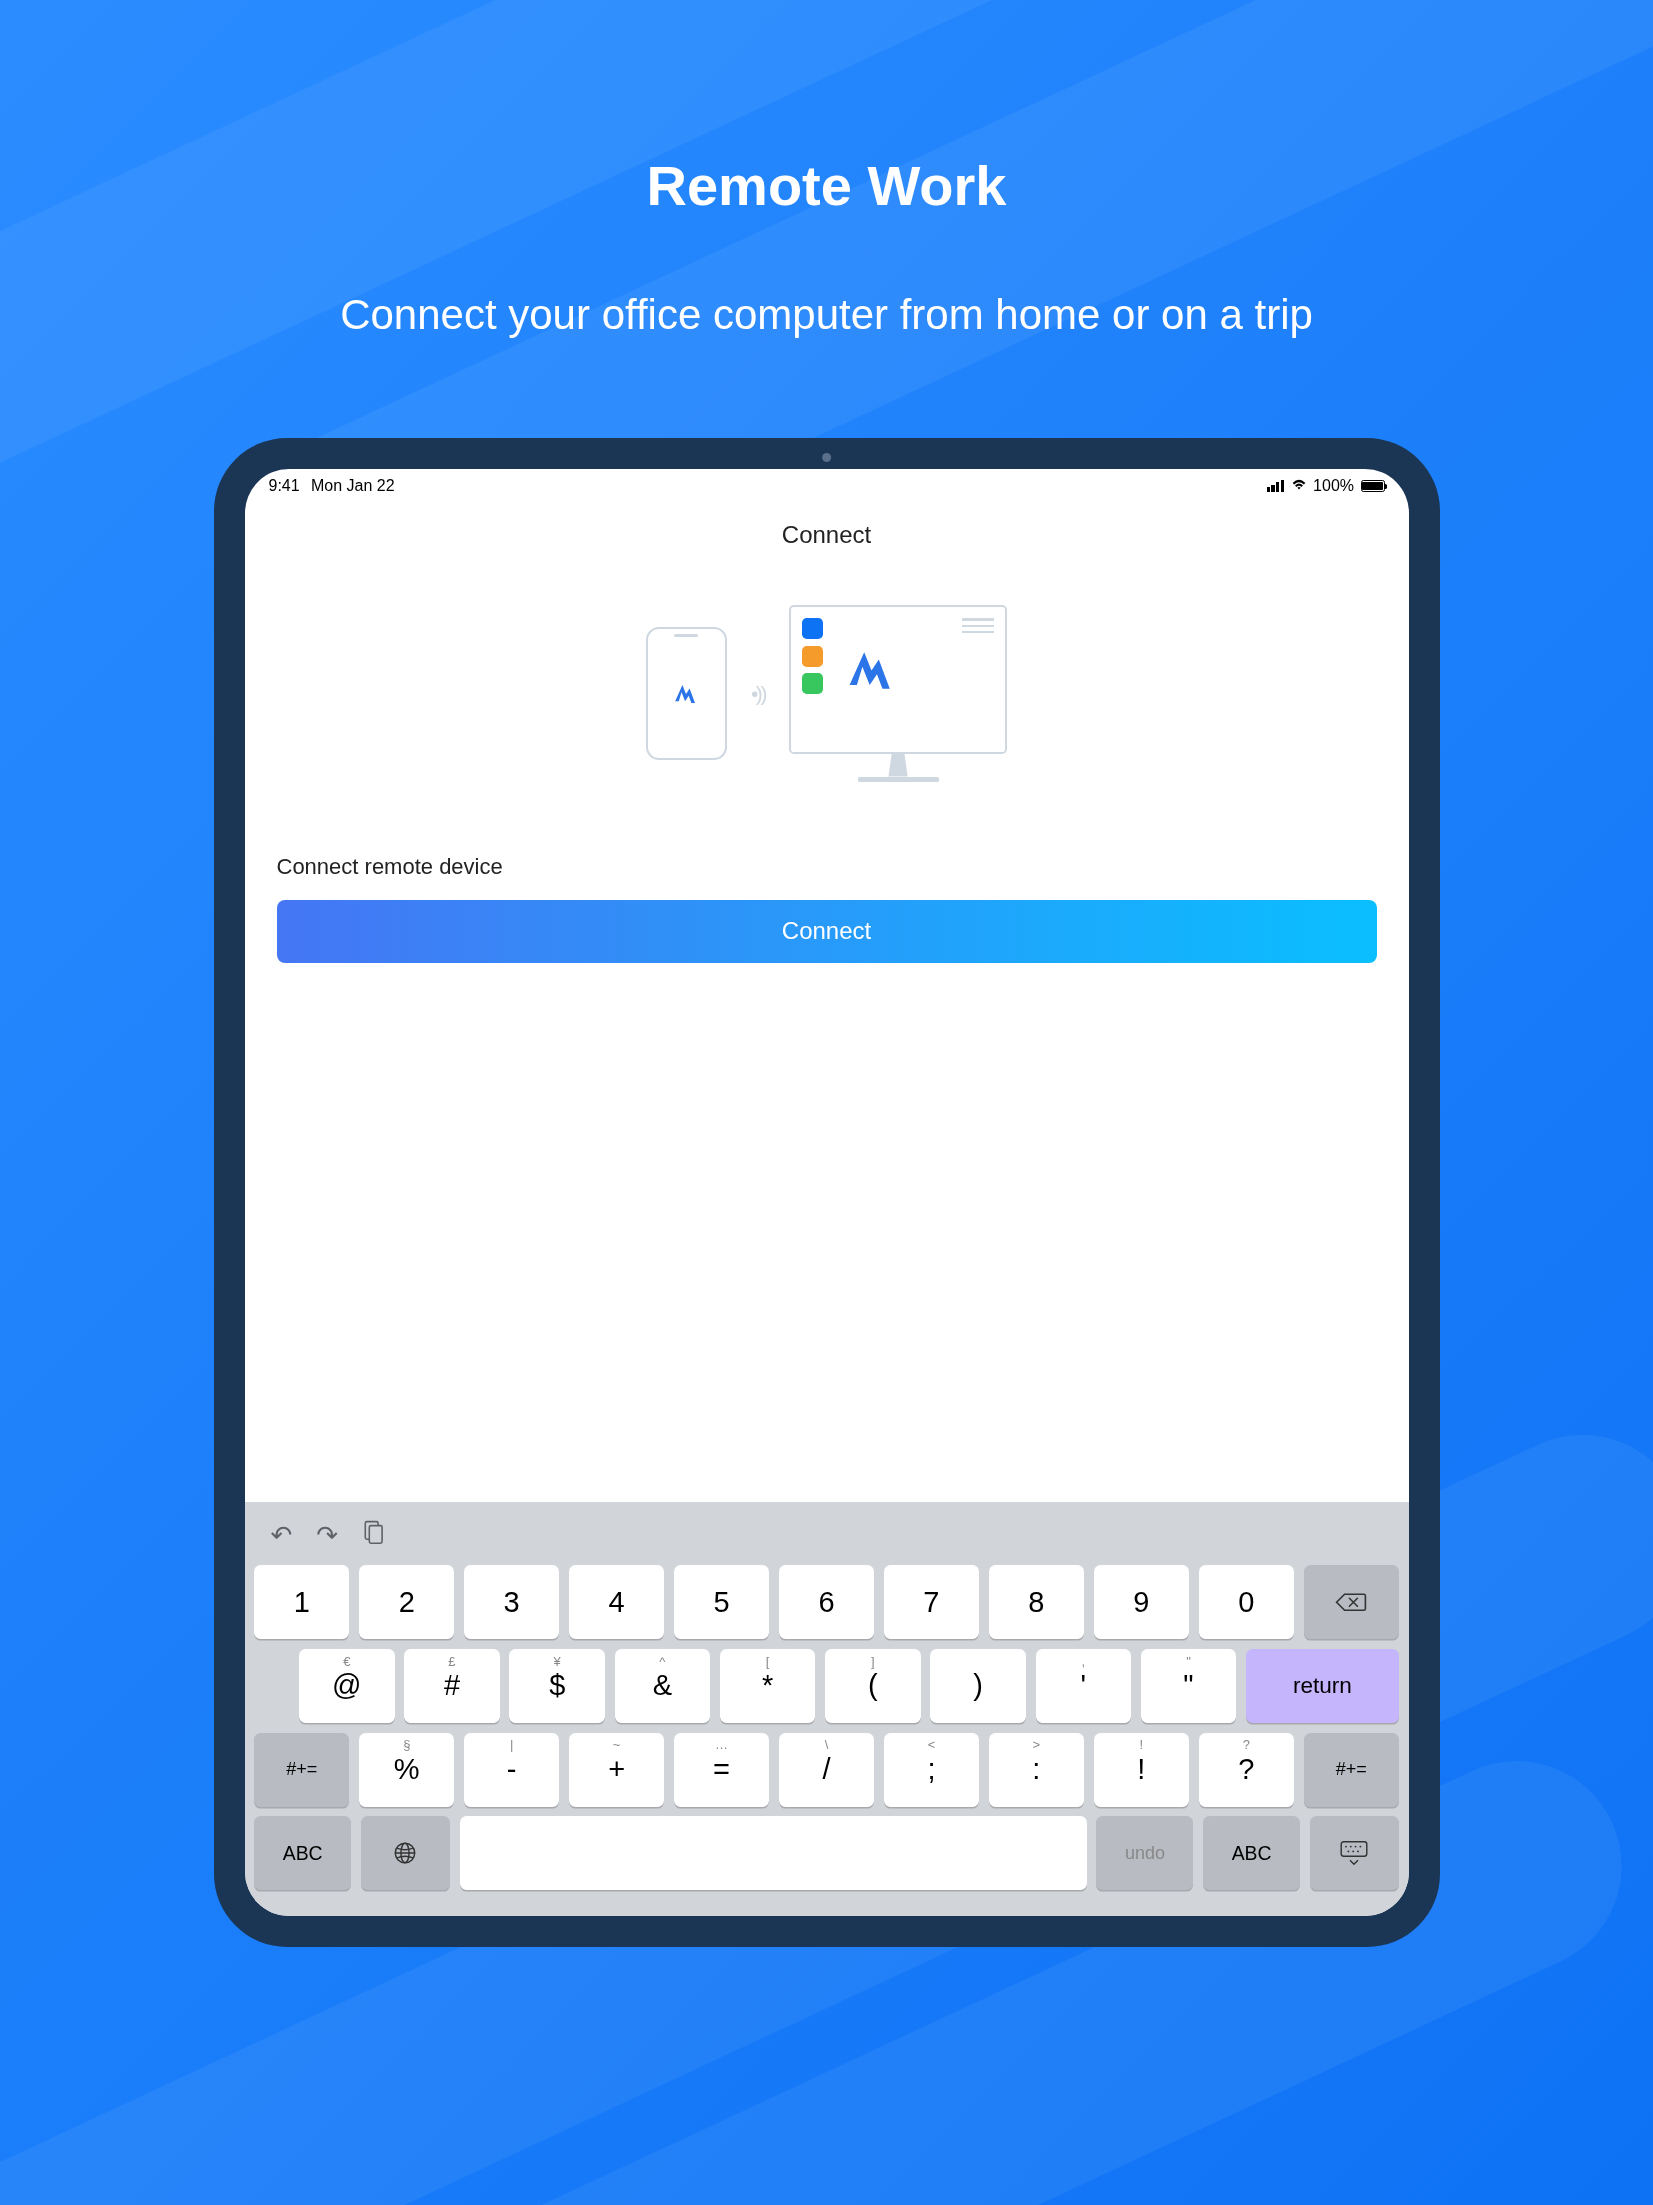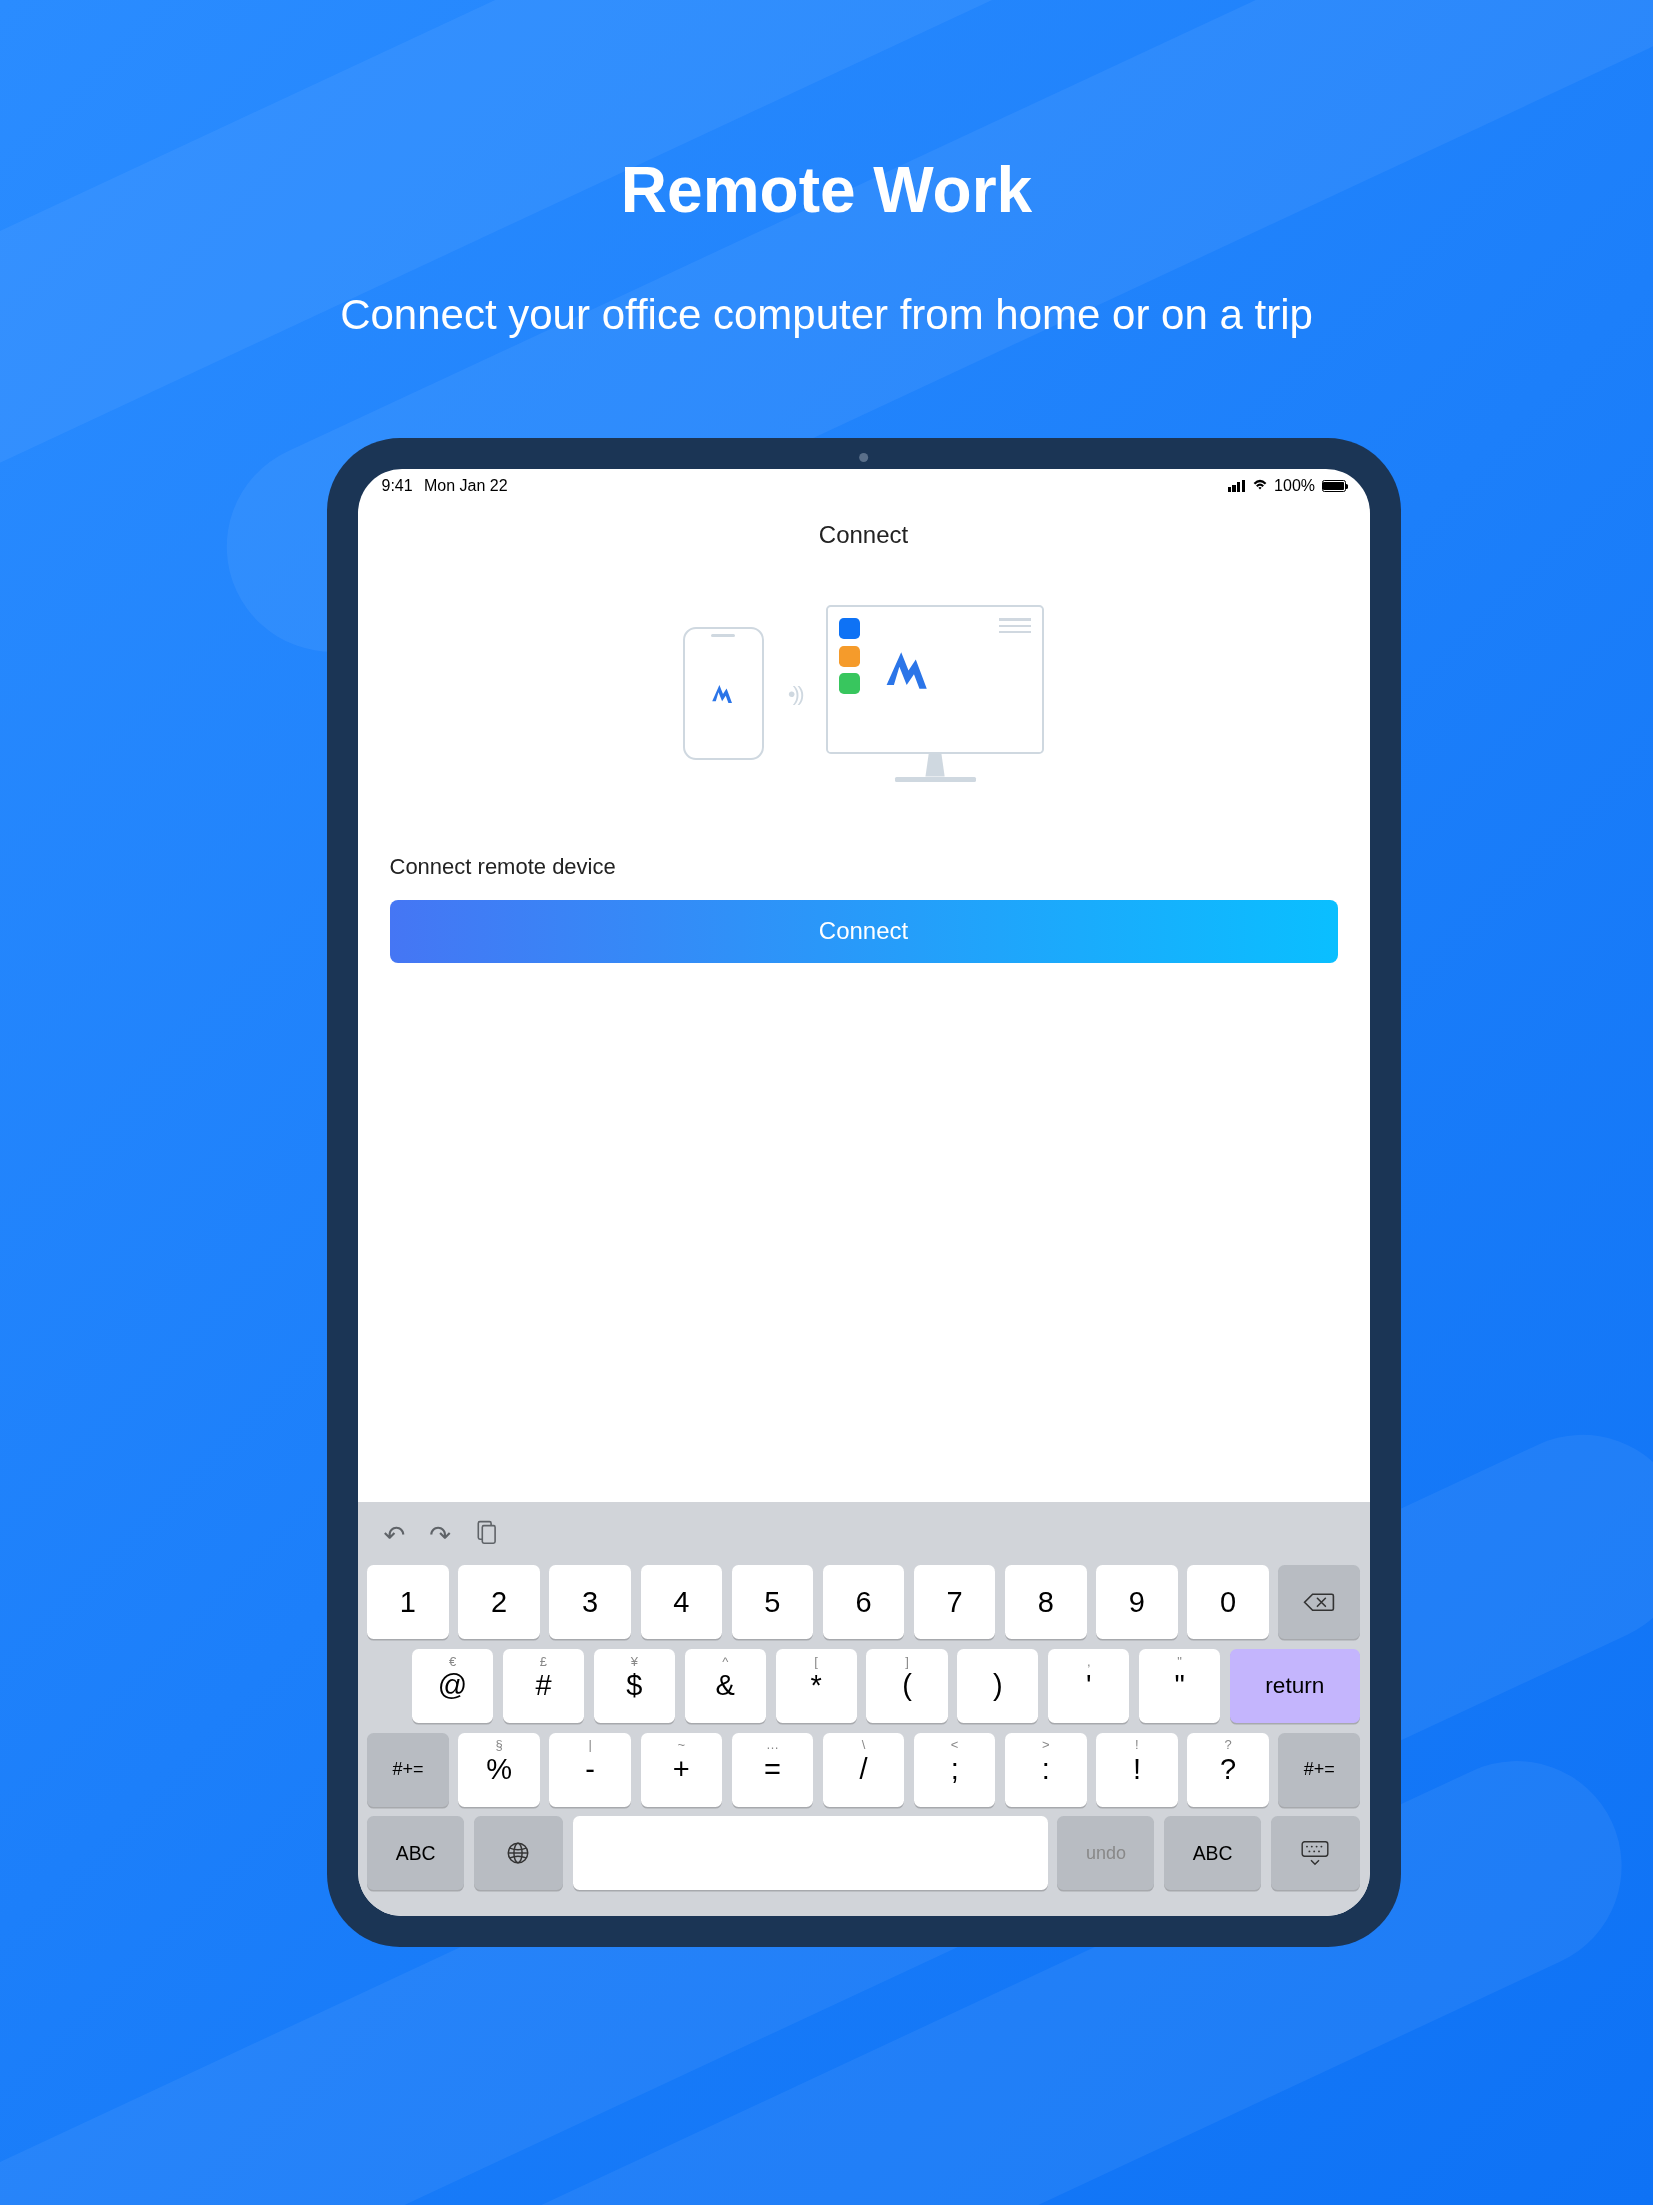--- a/index.html
+++ b/index.html
@@ -20,44 +20,43 @@
 .stripe2 { width: 1614px; height: 210px; top: 145px; left: 161px; }
 .stripe3 { width: 2099px; height: 210px; bottom: 161px; left: -323px; }
 .stripe4 { width: 1776px; height: 210px; bottom: -97px; left: -81px; }
 
 .hero-title {
   position: absolute;
   top: 153px;
   left: 0; right: 0;
   text-align: center;
   color: #fff;
-  font-size: 64px;
+  font-size: 56px;
   font-weight: 600;
 }
 .hero-subtitle {
   position: absolute;
   top: 291px;
   left: 0; right: 0;
   text-align: center;
   color: #fff;
   font-size: 42px;
   font-weight: 400;
 }
 
 .ipad {
   position: absolute;
   top: 438px;
   left: 50%;
   transform: translateX(-50%);
-  width: 1074px;
+  width: 1226px;
   height: 1509px;
   background: #1b3555;
   border-radius: 73px;
   padding: 31px;
-  margin-left: 37px;
 }
 .ipad-camera {
   position: absolute;
   top: 14.5px; left: 50%; transform: translateX(-50%);
   width: 9.7px; height: 9.7px; border-radius: 50%;
   background: #5a6f8a;
 }
 .screen {
   width: 100%; height: 100%;
   background: #fff;

